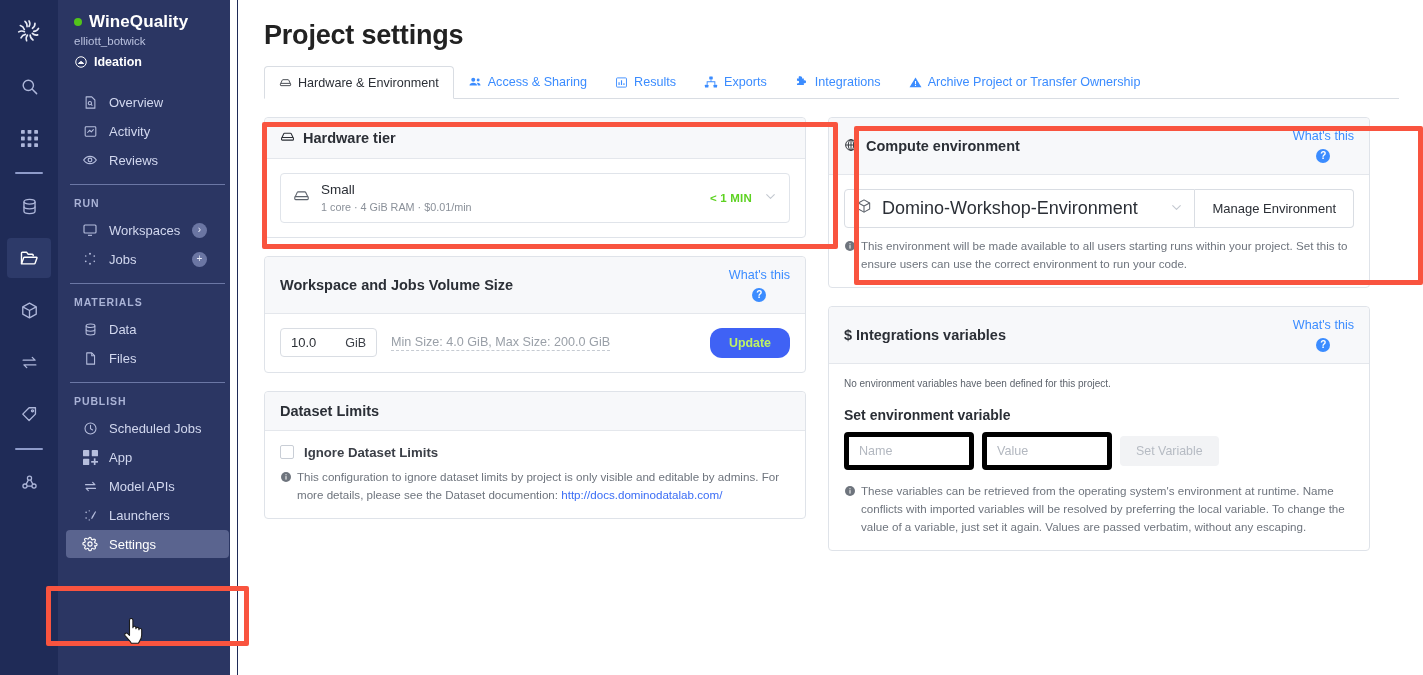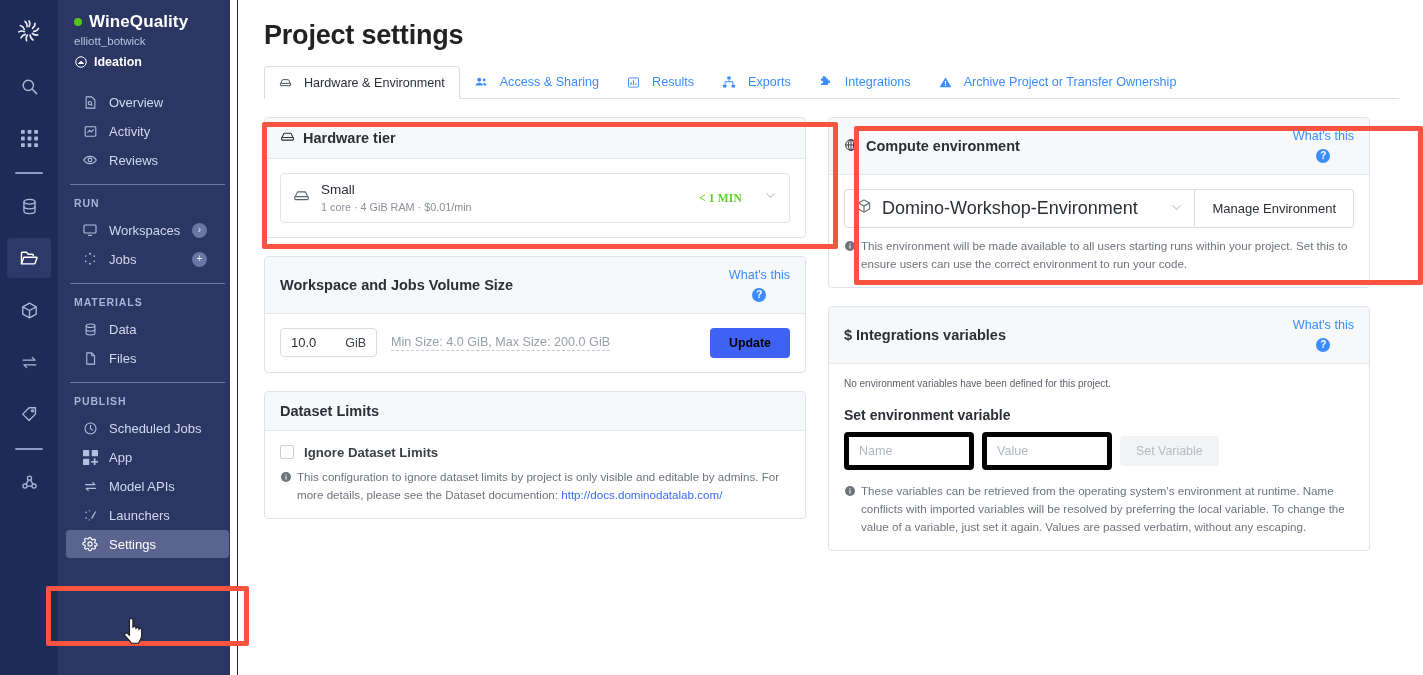--- a/index.html
+++ b/index.html
@@ -73,21 +73,21 @@
 
   
   .main {
     flex: 1 1 auto; height:675px; background:#ffffff;
     padding: 18px 24px 0 26px; overflow:hidden; position:relative;
   }
   .page-title { font-size: 27px; font-weight: bold; color:#222; margin: 2px 0 16px 0; letter-spacing:-0.2px;}
 
   .tabs { display:flex; align-items:flex-end; border-bottom:1px solid #d9dde3; height:32px; }
   .tab {
-    display:flex; align-items:center; gap:12px;
+    display:flex; align-items:center; gap:6px;
     font-size:12.6px; color:#3b8cff; padding: 8px 14px; height:32px;
     white-space:nowrap;
   }
   .tab.active {
     color:#2b2f36; background:#fff;
     border:1px solid #d9dde3; border-bottom:1px solid #fff;
     border-radius:4px 4px 0 0; margin-bottom:-1px; height:33px;
   }
   .tab .tico { display:flex; align-items:center; }
 
@@ -109,36 +109,36 @@
   }
   .card-body { padding: 14px 15px; }
 
   
   .tier-row {
     display:flex; align-items:center; border:1px solid #e0e4ea; border-radius:4px;
     padding: 8px 12px; gap:11px;
   }
   .tier-name { font-size:13.5px; color:#2b2f36; line-height:1.25; }
   .tier-sub { font-size:10.8px; color:#8a9099; line-height:1.3; margin-top:1px;}
-  .tier-right { margin-left:auto; display:flex; align-items:center; gap:22px;font-family:Liberation Serif, serif; }
+  .tier-right { margin-left:auto; display:flex; align-items:center; gap:12px; }
   .tier-time { font-size:11.5px; font-weight:bold; color:#5dd221; letter-spacing:.2px;}
   .chev { color:#c3c8d0; font-size:13px; }
 
   
   .vol-row { display:flex; align-items:center; gap:14px; }
   .vol-input {
     display:flex; align-items:center; border:1px solid #d9dde3; border-radius:4px;
     padding: 6px 10px; width:97px; justify-content:space-between;
   }
   .vol-input .v { font-size:13px; color:#2b2f36; }
   .vol-input .u { font-size:12.5px; color:#3b3f47; }
   .vol-hint { font-size:12.6px; color:#9aa0a8; border-bottom:1px dashed #c6cbd2; padding-bottom:1px;}
   .btn-primary {
-    margin-left:auto; background:#3f62f5; color:#000000; font-size:12.4px; font-weight:bold;
-    border:none; border-radius:4px; padding: 8px 19px;
+    margin-left:auto; background:#3f62f5; color:#bef264; font-size:12.4px; font-weight:bold;
+    border:none; border-radius:12px; padding: 8px 19px;
   }
 
   
   .chk-row { display:flex; align-items:center; gap:10px; margin-bottom:8px;}
   .chk { width:14px; height:14px; border:1px solid #c9ced6; border-radius:2px; background:#fff; flex:0 0 14px;}
   .chk-label { font-size:13.2px; font-weight:bold; color:#3b3f47; }
   .note {
     font-size:11.6px; color:#6e747d; line-height:1.55; display:flex; gap:5px; align-items:flex-start;
   }
   .note .inf { flex:0 0 12px; margin-top:2px; }

